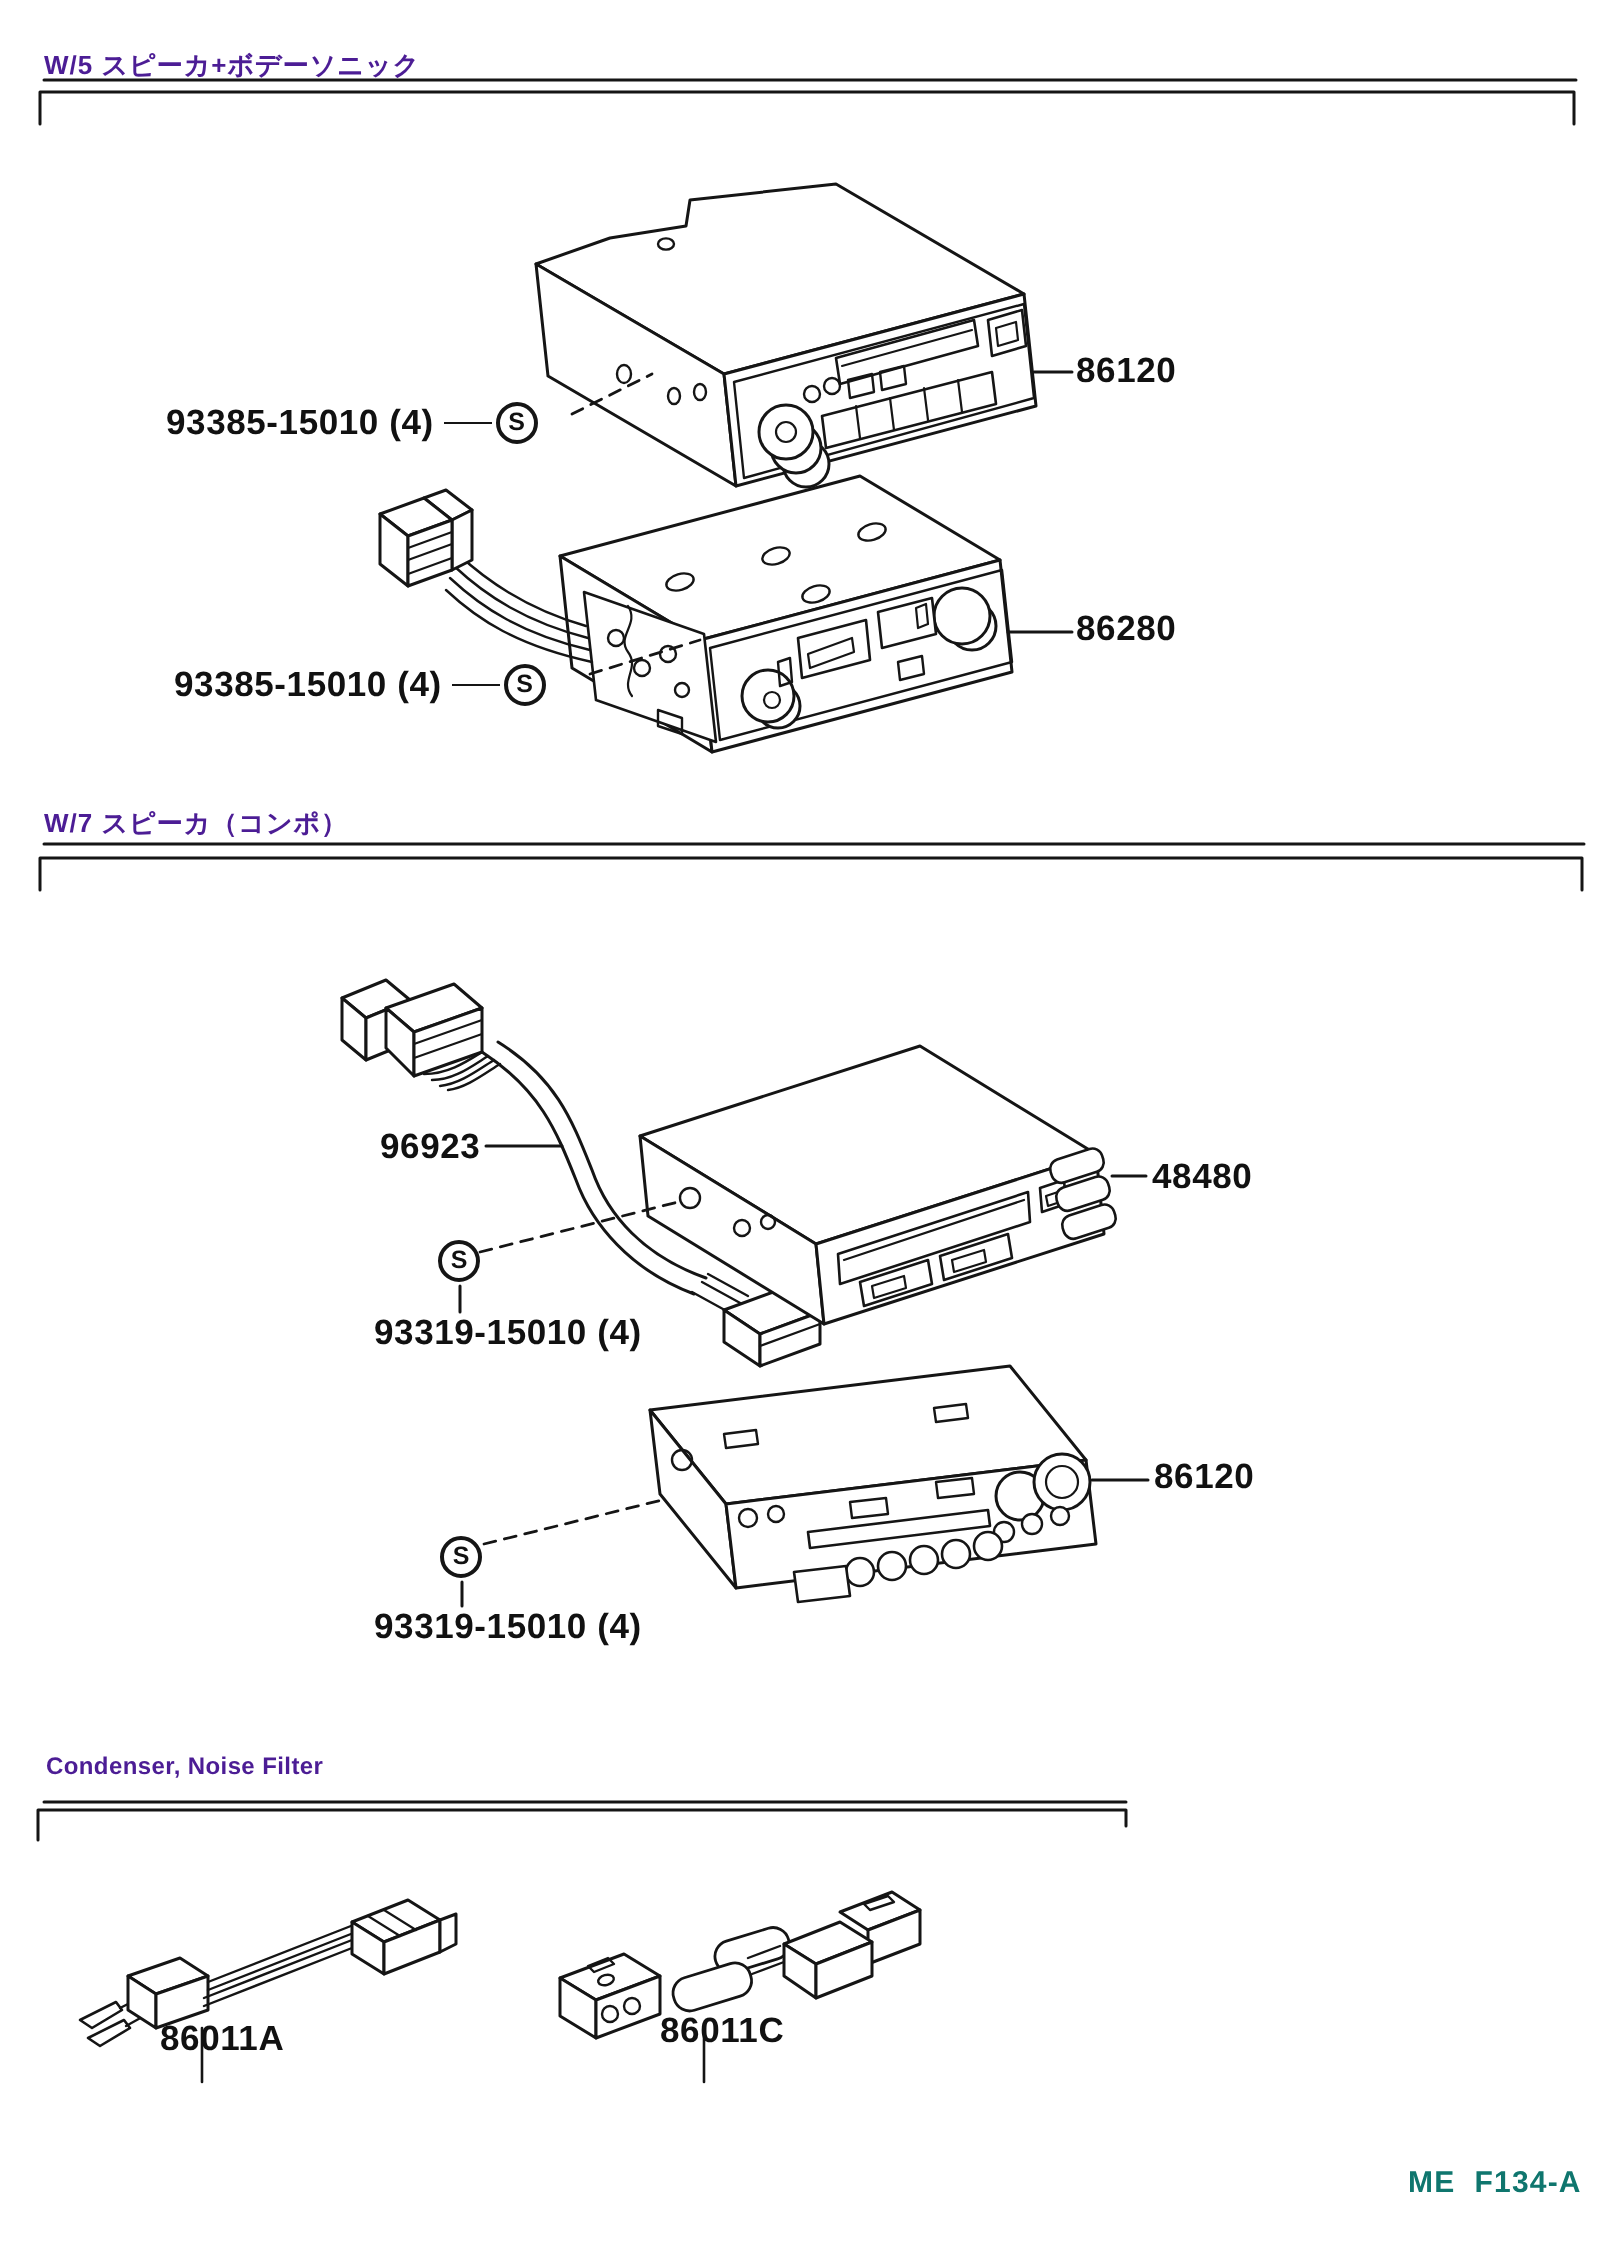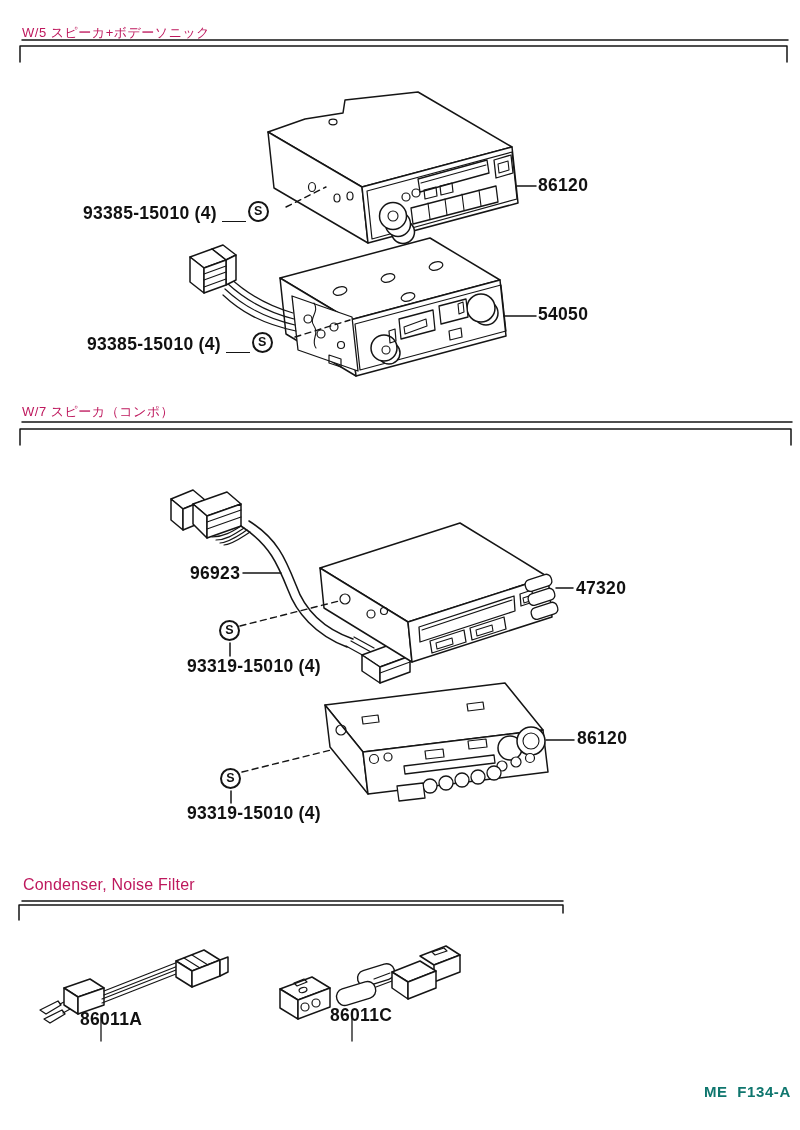--- a/index.html
+++ b/index.html
@@ -1,23 +1,23 @@
 <!DOCTYPE html>
 <html><head>
 <meta charset="utf-8">
 <style>
   *{margin:0;padding:0;box-sizing:border-box}
   html,body{background:#ffffff}
   .page{position:relative;width:800px;height:1130px;background:#ffffff;overflow:hidden;
         font-family:"Liberation Sans",sans-serif;color:#151515}
   .art{position:absolute;left:0;top:0}
-  .hdr{position:absolute;font-weight:400;white-space:nowrap;color:#be185d}
+  .hdr{position:absolute;font-weight:700;white-space:nowrap;color:#4c1d95}
   .hdr.jp{font-size:13px;letter-spacing:.5px}
-  .hdr.en{font-size:16px;letter-spacing:.2px}
-  .lbl{position:absolute;display:flex;align-items:flex-end;white-space:nowrap;
+  .hdr.en{font-size:12px;letter-spacing:.2px}
+  .lbl{position:absolute;display:flex;align-items:center;white-space:nowrap;
        font:700 17.5px/1.05 "Liberation Sans",sans-serif;letter-spacing:.3px;color:#111}
   .ldash{display:inline-block;width:24px;height:0;border-top:1.9px solid #151515;margin:0 2px 0 5px}
   .scircle{display:inline-flex;align-items:center;justify-content:center;flex:0 0 auto;
            width:21px;height:21px;border:2px solid #151515;border-radius:50%;
            font:700 12.5px/1 "Liberation Sans",sans-serif;color:#111;background:#fff}
   .scircle.abs{position:absolute}
   .footer{position:absolute;font:700 15px/1 "Liberation Sans",sans-serif;
           letter-spacing:.6px;white-space:pre;color:#0f766e}
 </style>
 </head>
@@ -236,28 +236,28 @@
   </div>
   <div class="lbl" style="left:538px;top:176px">
     <span>86120</span>
   </div>
   <div class="lbl" style="left:87px;top:332px">
     <span>93385-15010 (4)</span>
     <span class="ldash"></span>
     <span class="scircle">S</span>
   </div>
   <div class="lbl" style="left:538px;top:305px">
-    <span>54050</span>
+    <span>86280</span>
   </div>
 
   <div class="lbl" style="left:190px;top:564px">
     <span>96923</span>
   </div>
   <div class="lbl" style="left:576px;top:579px">
-    <span>47320</span>
+    <span>48480</span>
   </div>
   <span class="scircle abs" style="left:219px;top:620px">S</span>
   <div class="lbl" style="left:187px;top:657px">
     <span>93319-15010 (4)</span>
   </div>
   <div class="lbl" style="left:577px;top:729px">
     <span>86120</span>
   </div>
   <span class="scircle abs" style="left:220px;top:768px">S</span>
   <div class="lbl" style="left:187px;top:804px">

